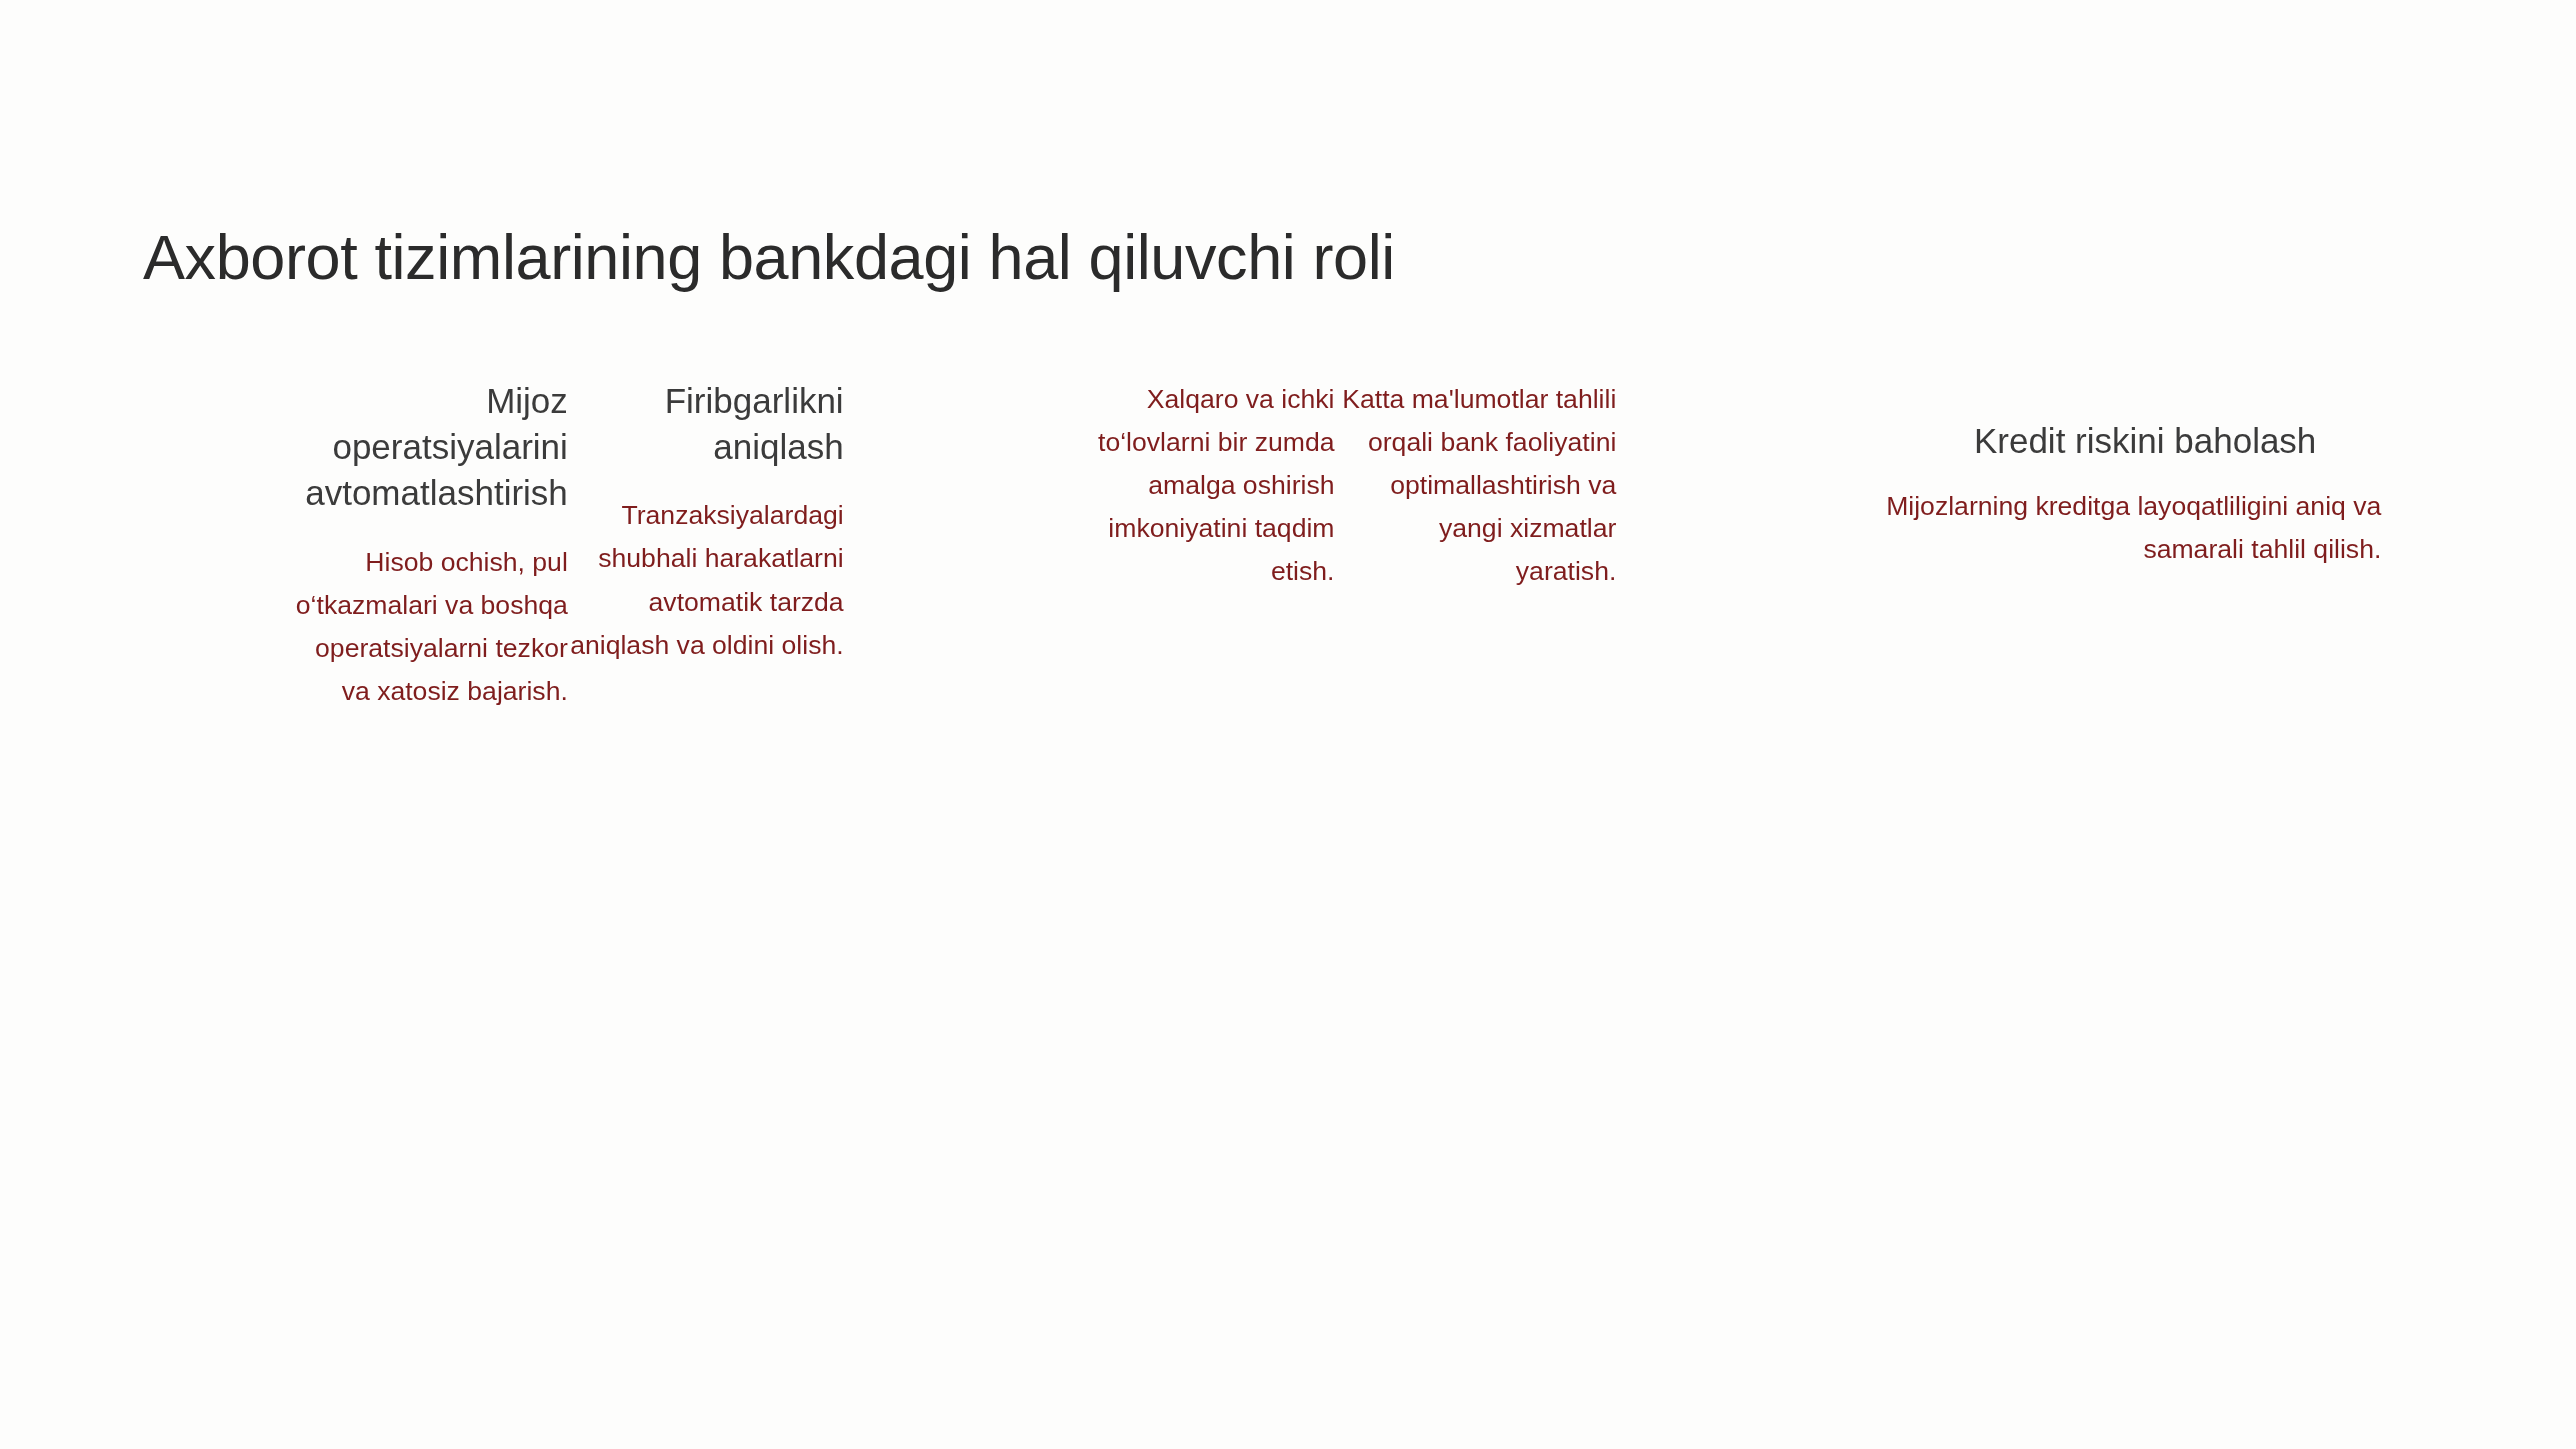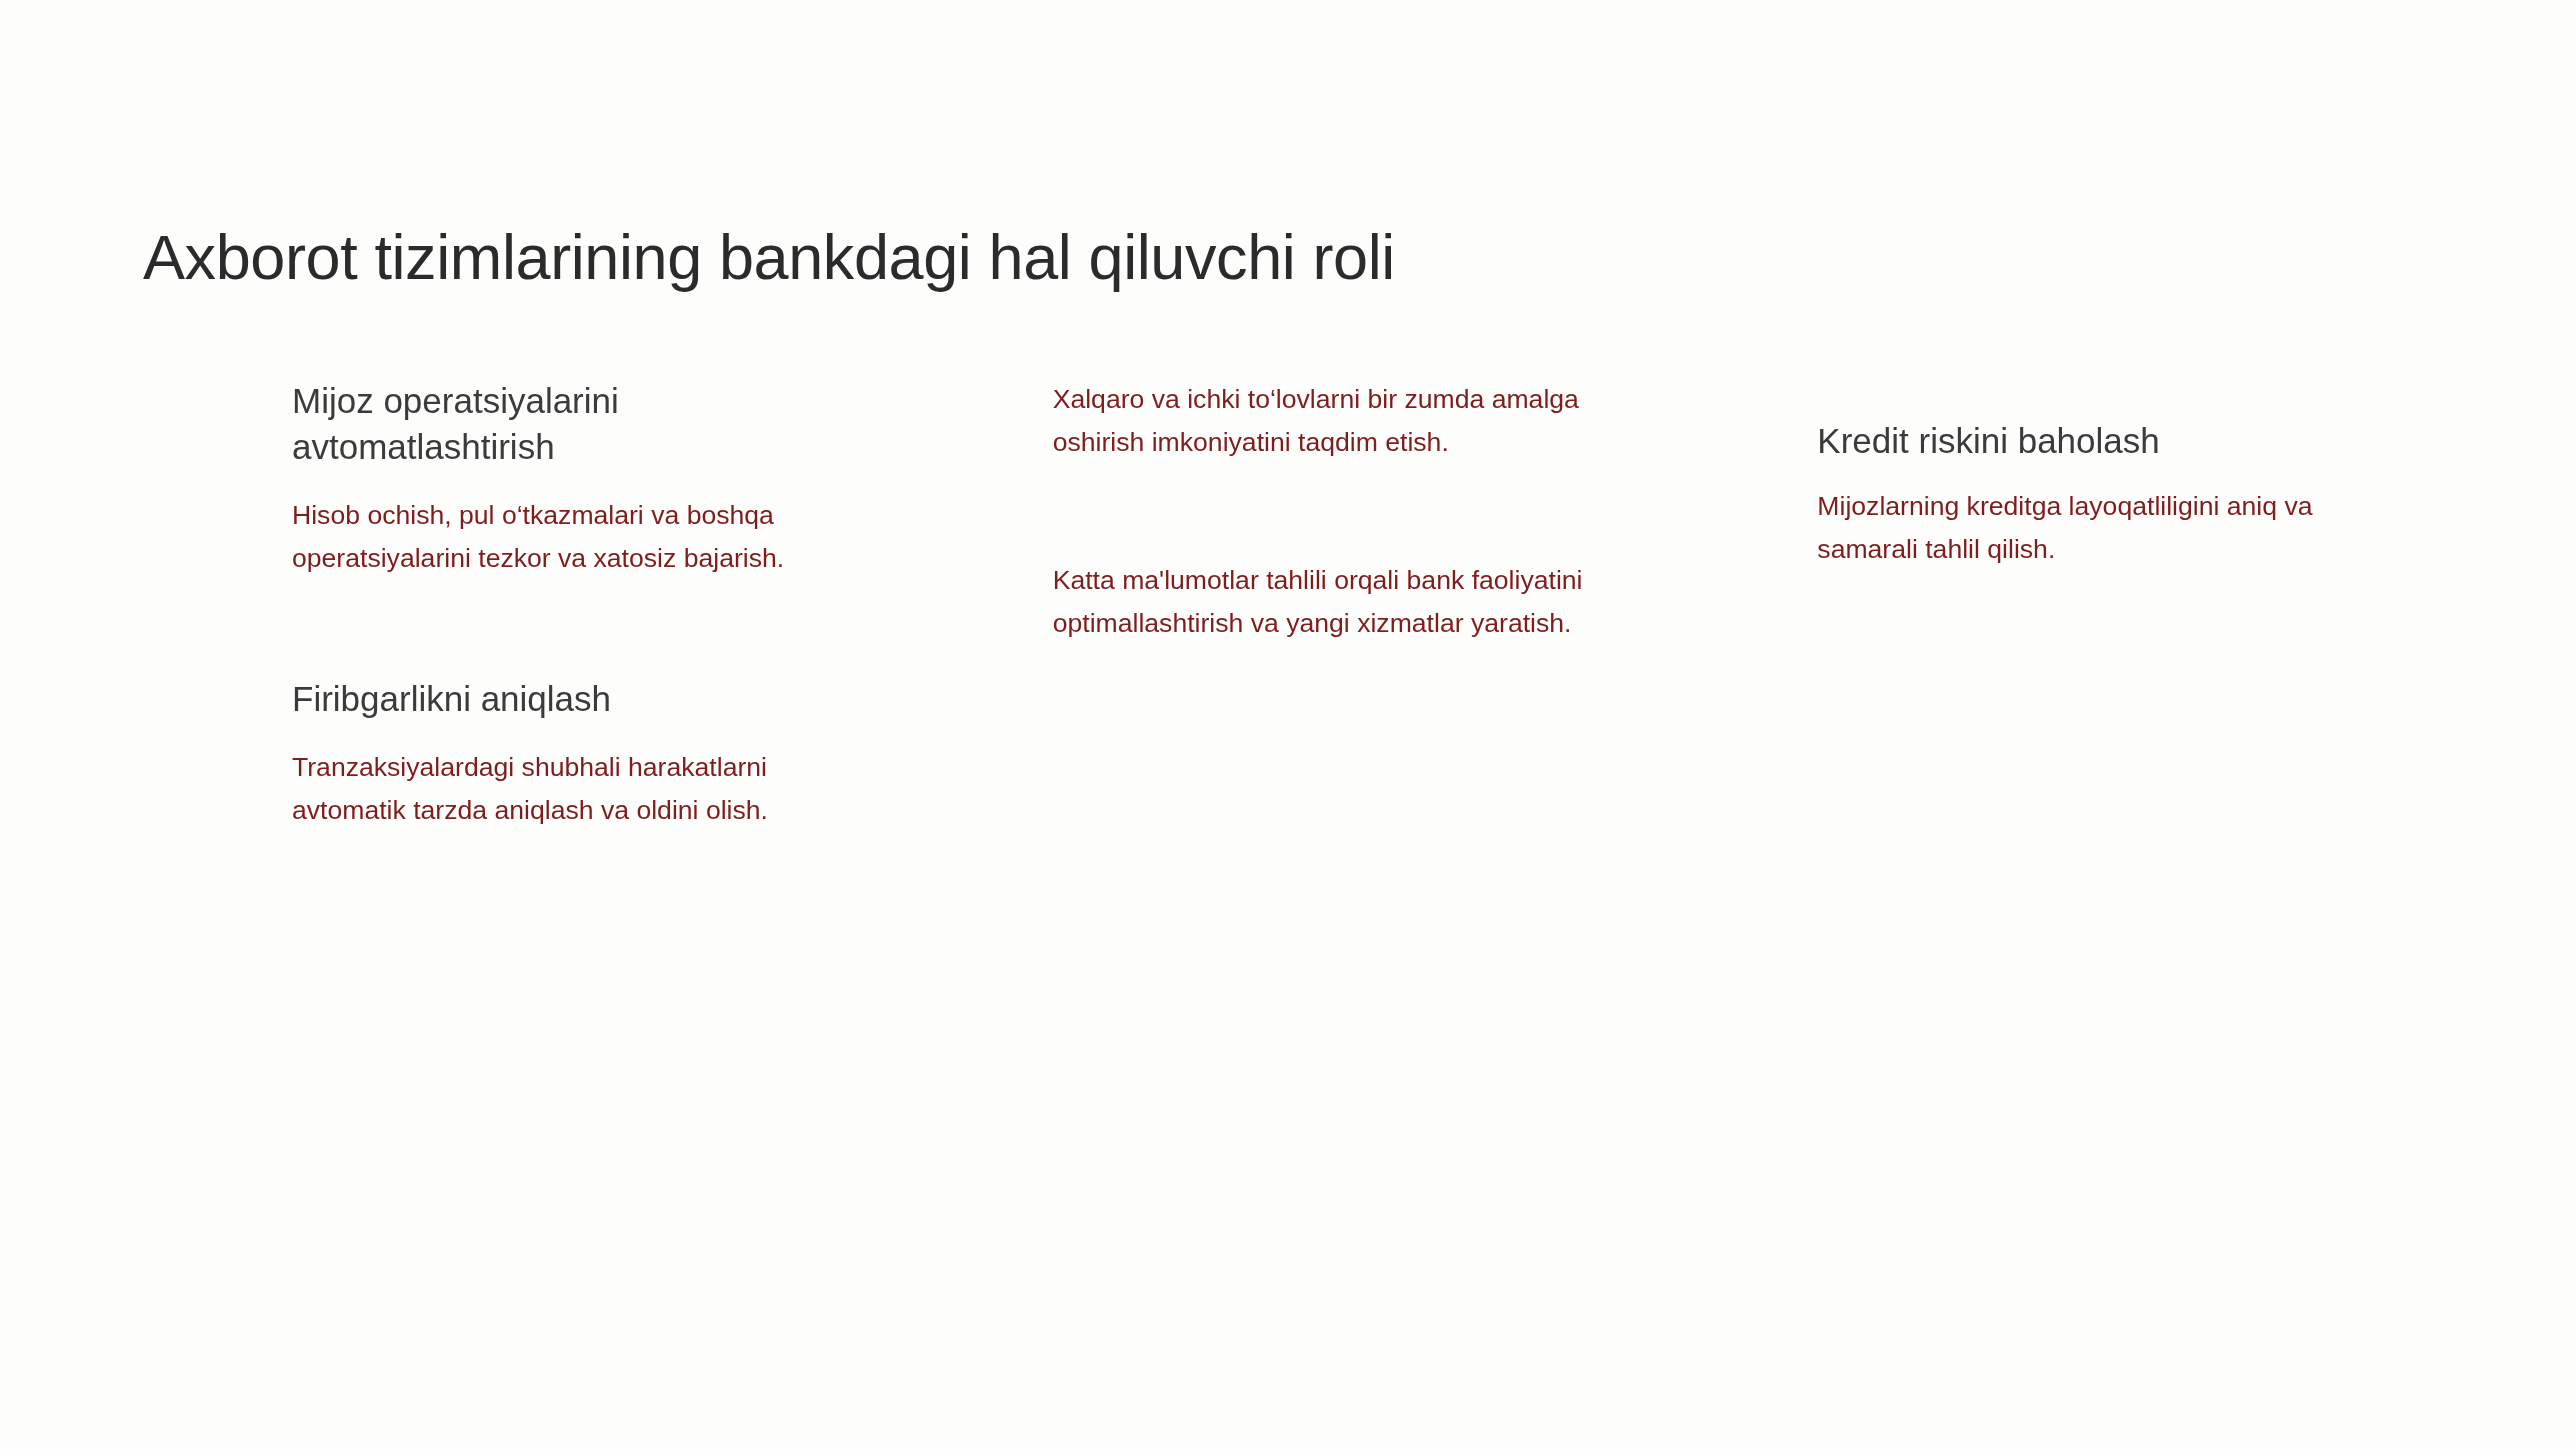--- a/index.html
+++ b/index.html
@@ -40,21 +40,22 @@
     display: flex;
     flex-direction: row;
     align-items: flex-start;
     gap: 0px;
   }
   .column {
     width: 773px;
     box-sizing: border-box;
     padding-right: 72px;
     display: flex;
-    flex-direction: column;
+    flex-direction: row;
+    text-align: right;
   }
   .col-1 { padding-left: 149px; }
   .col-2 { padding-left: 137px; }
   .col-3 { padding-left: 129px; margin-top: 40px; }
 
   .card {
     margin-bottom: 95px;
   }
   .card:last-child {
     margin-bottom: 0;
@@ -84,21 +85,21 @@
 
 <div class="slide">
 
   <h1 class="slide-title">Axborot tizimlarining bankdagi hal qiluvchi roli</h1>
 
   <div class="columns">
 
     <div class="column col-1">
       <div class="card">
         <div class="card-title">Mijoz operatsiyalarini avtomatlashtirish</div>
-        <div class="card-body">Hisob ochish, pul o‘tkazmalari va boshqa operatsiyalarini tezkor va xatosiz bajarish.</div>
+        <div class="card-body">Hisob ochish, pul o‘tkazmalari va boshqa operatsiyalarni tezkor va xatosiz bajarish.</div>
       </div>
       <div class="card">
         <div class="card-title">Firibgarlikni aniqlash</div>
         <div class="card-body">Tranzaksiyalardagi shubhali harakatlarni avtomatik tarzda aniqlash va oldini olish.</div>
       </div>
     </div>
 
     <div class="column col-2">
       <div class="card">
         <div class="card-body">Xalqaro va ichki to‘lovlarni bir zumda amalga oshirish imkoniyatini taqdim etish.</div>

